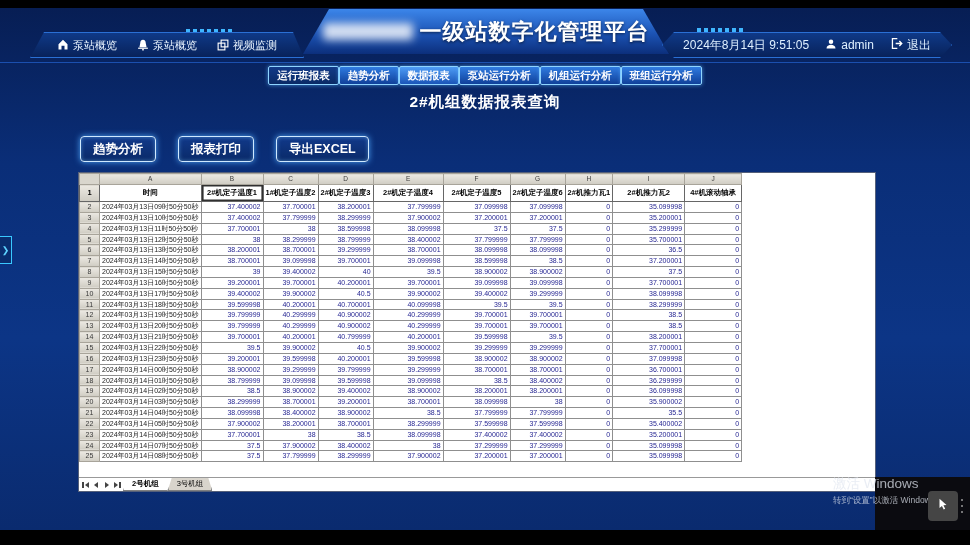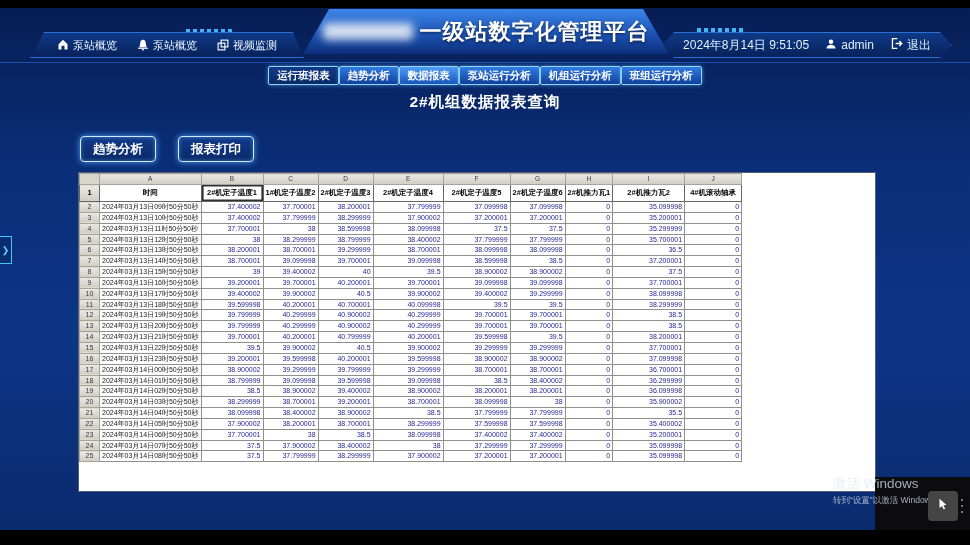--- a/index.html
+++ b/index.html
@@ -183,20 +183,21 @@
     <div class="tab-btn">泵站运行分析</div>
     <div class="tab-btn">机组运行分析</div>
     <div class="tab-btn">班组运行分析</div>
   </div>
 
   <div class="page-title">2#机组数据报表查询</div>
 
   <div class="actions-row">
     <div class="action-btn">趋势分析</div>
     <div class="action-btn">报表打印</div>
+    <div class="action-btn">导出EXCEL</div>
   </div>
 
   <div class="left-handle">
     <span>❯</span>
   </div>
 
   <div class="sheet-panel">
     <table class="grid" id="grid">
         <colgroup>
           <col style="width:20px">
@@ -545,20 +546,38 @@
             <td class="num">38.299999</td>
             <td class="num">37.900002</td>
             <td class="num">37.200001</td>
             <td class="num">37.200001</td>
             <td class="num">0</td>
             <td class="num">35.099998</td>
             <td class="num">0</td>
           </tr>
         </tbody>
       </table>
+    <div class="sheet-tabbar">
+      <span class="nav-sq">
+          <span class="bar-stub"></span>
+          <span class="tri left"></span>
+        </span>
+      <span class="nav-sq">
+          <span class="tri left"></span>
+        </span>
+      <span class="nav-sq">
+          <span class="tri right"></span>
+        </span>
+      <span class="nav-sq">
+          <span class="tri right"></span>
+          <span class="bar-stub"></span>
+        </span>
+      <span class="sheet-tab active">2号机组</span>
+      <span class="sheet-tab inactive">3号机组</span>
+    </div>
   </div>
 
   <div class="black-patch"></div>
 
   <div class="watermark">
     <div class="w1">激活 Windows</div>
     <div class="w2">转到“设置”以激活 Windows。</div>
   </div>
 
   <div class="overlay-btn">

